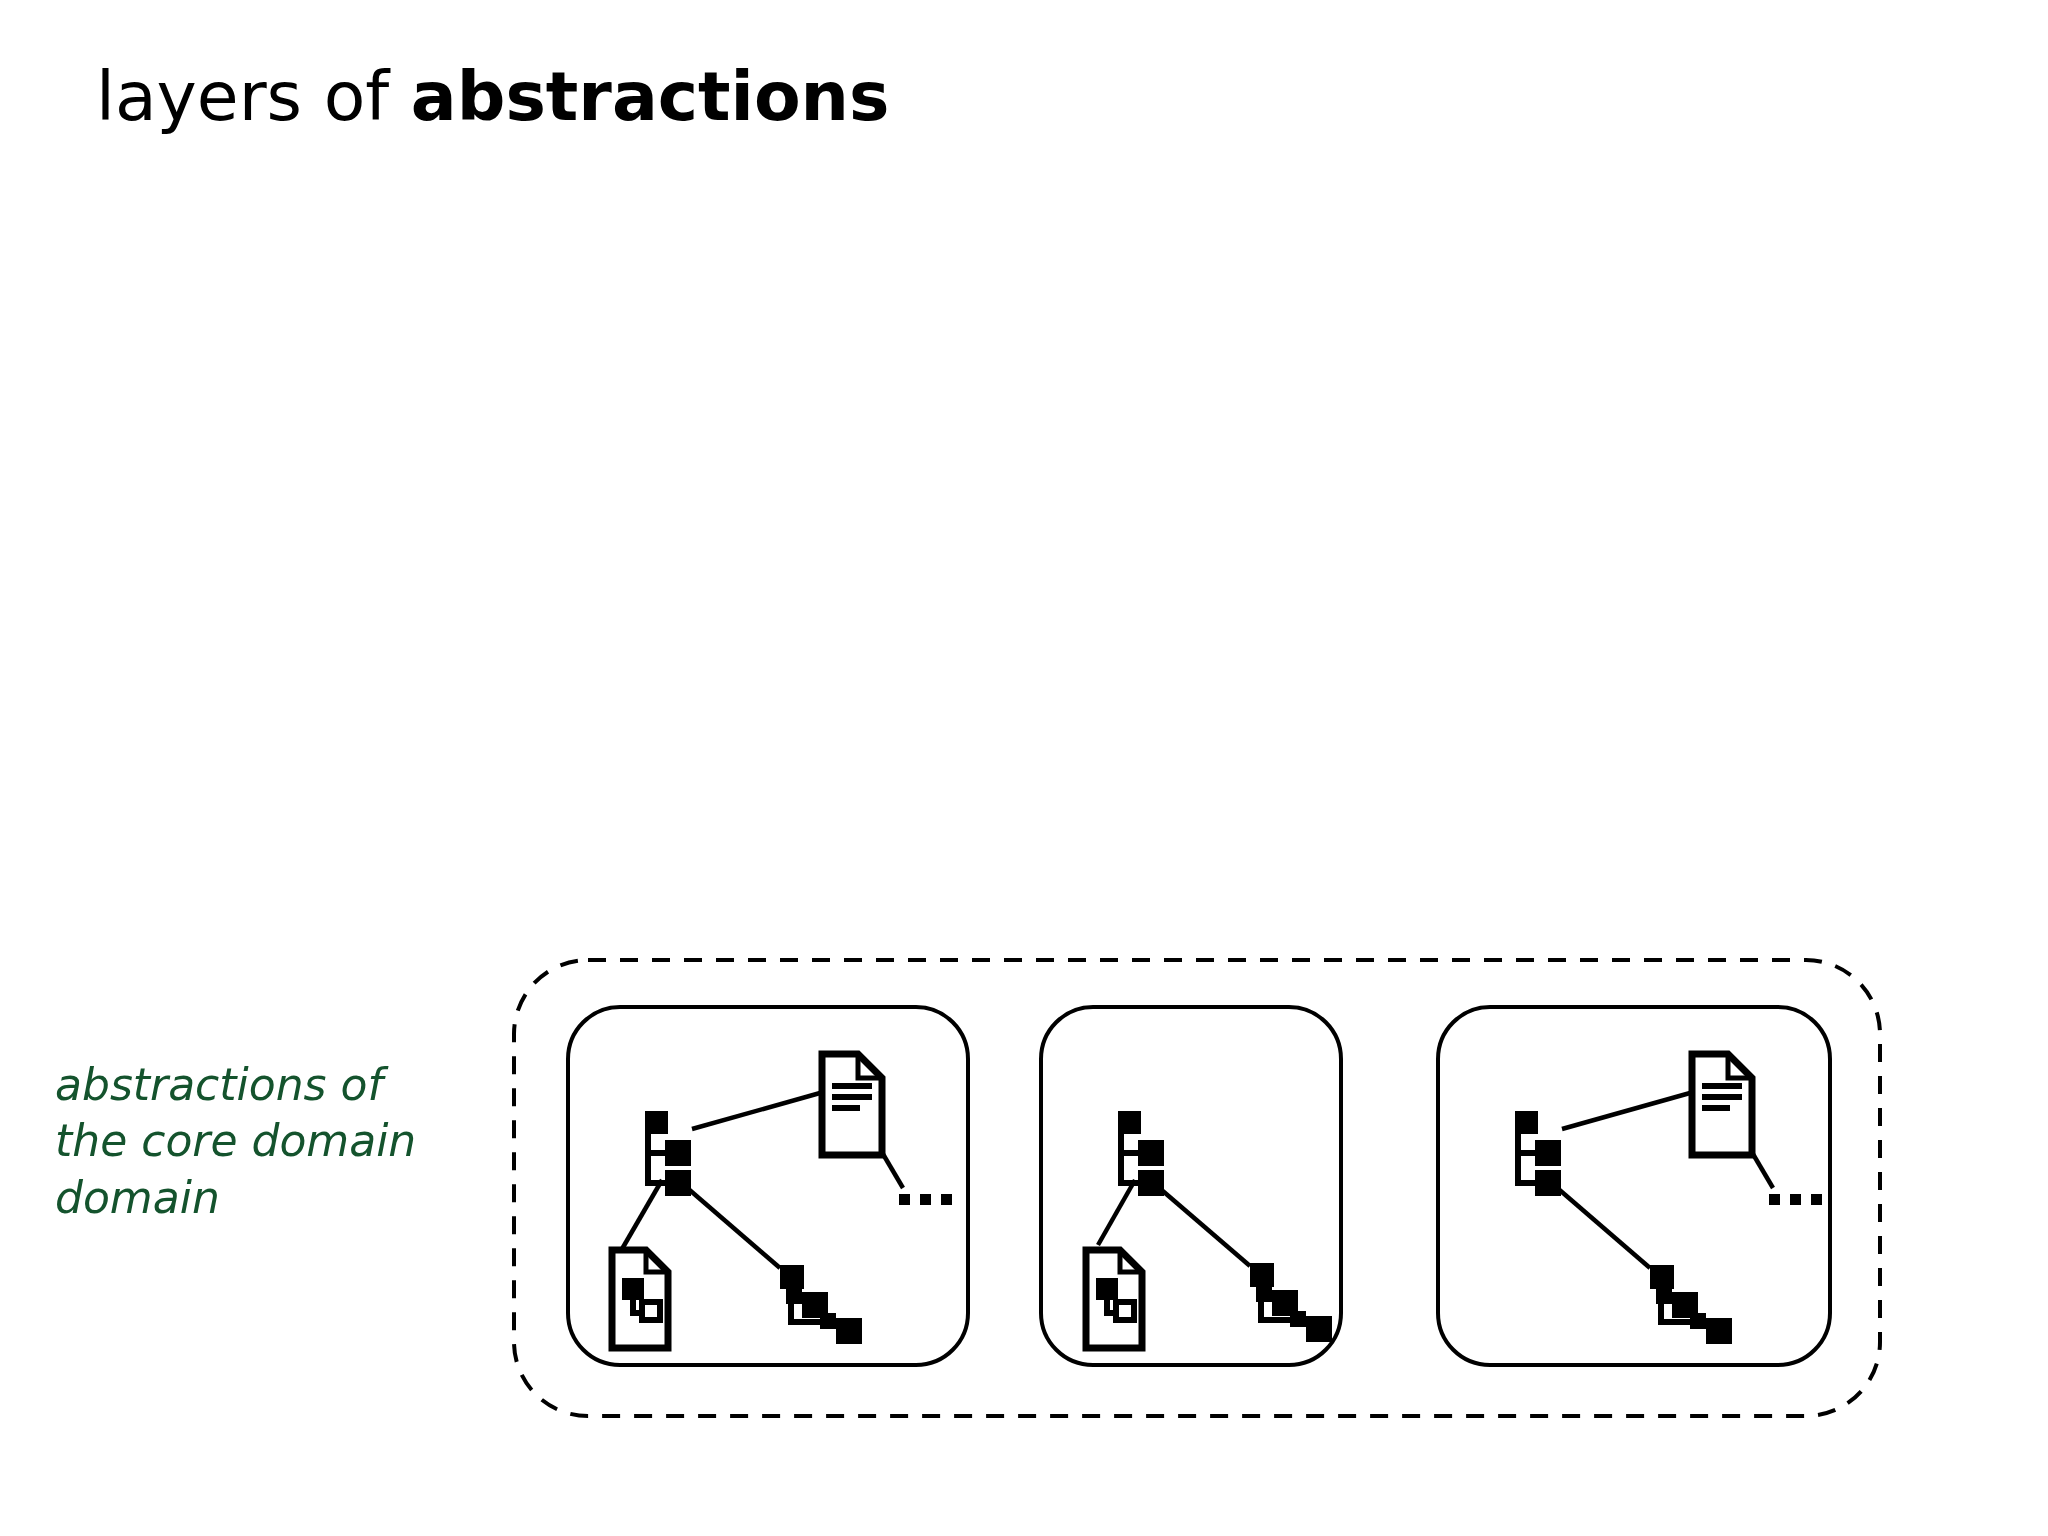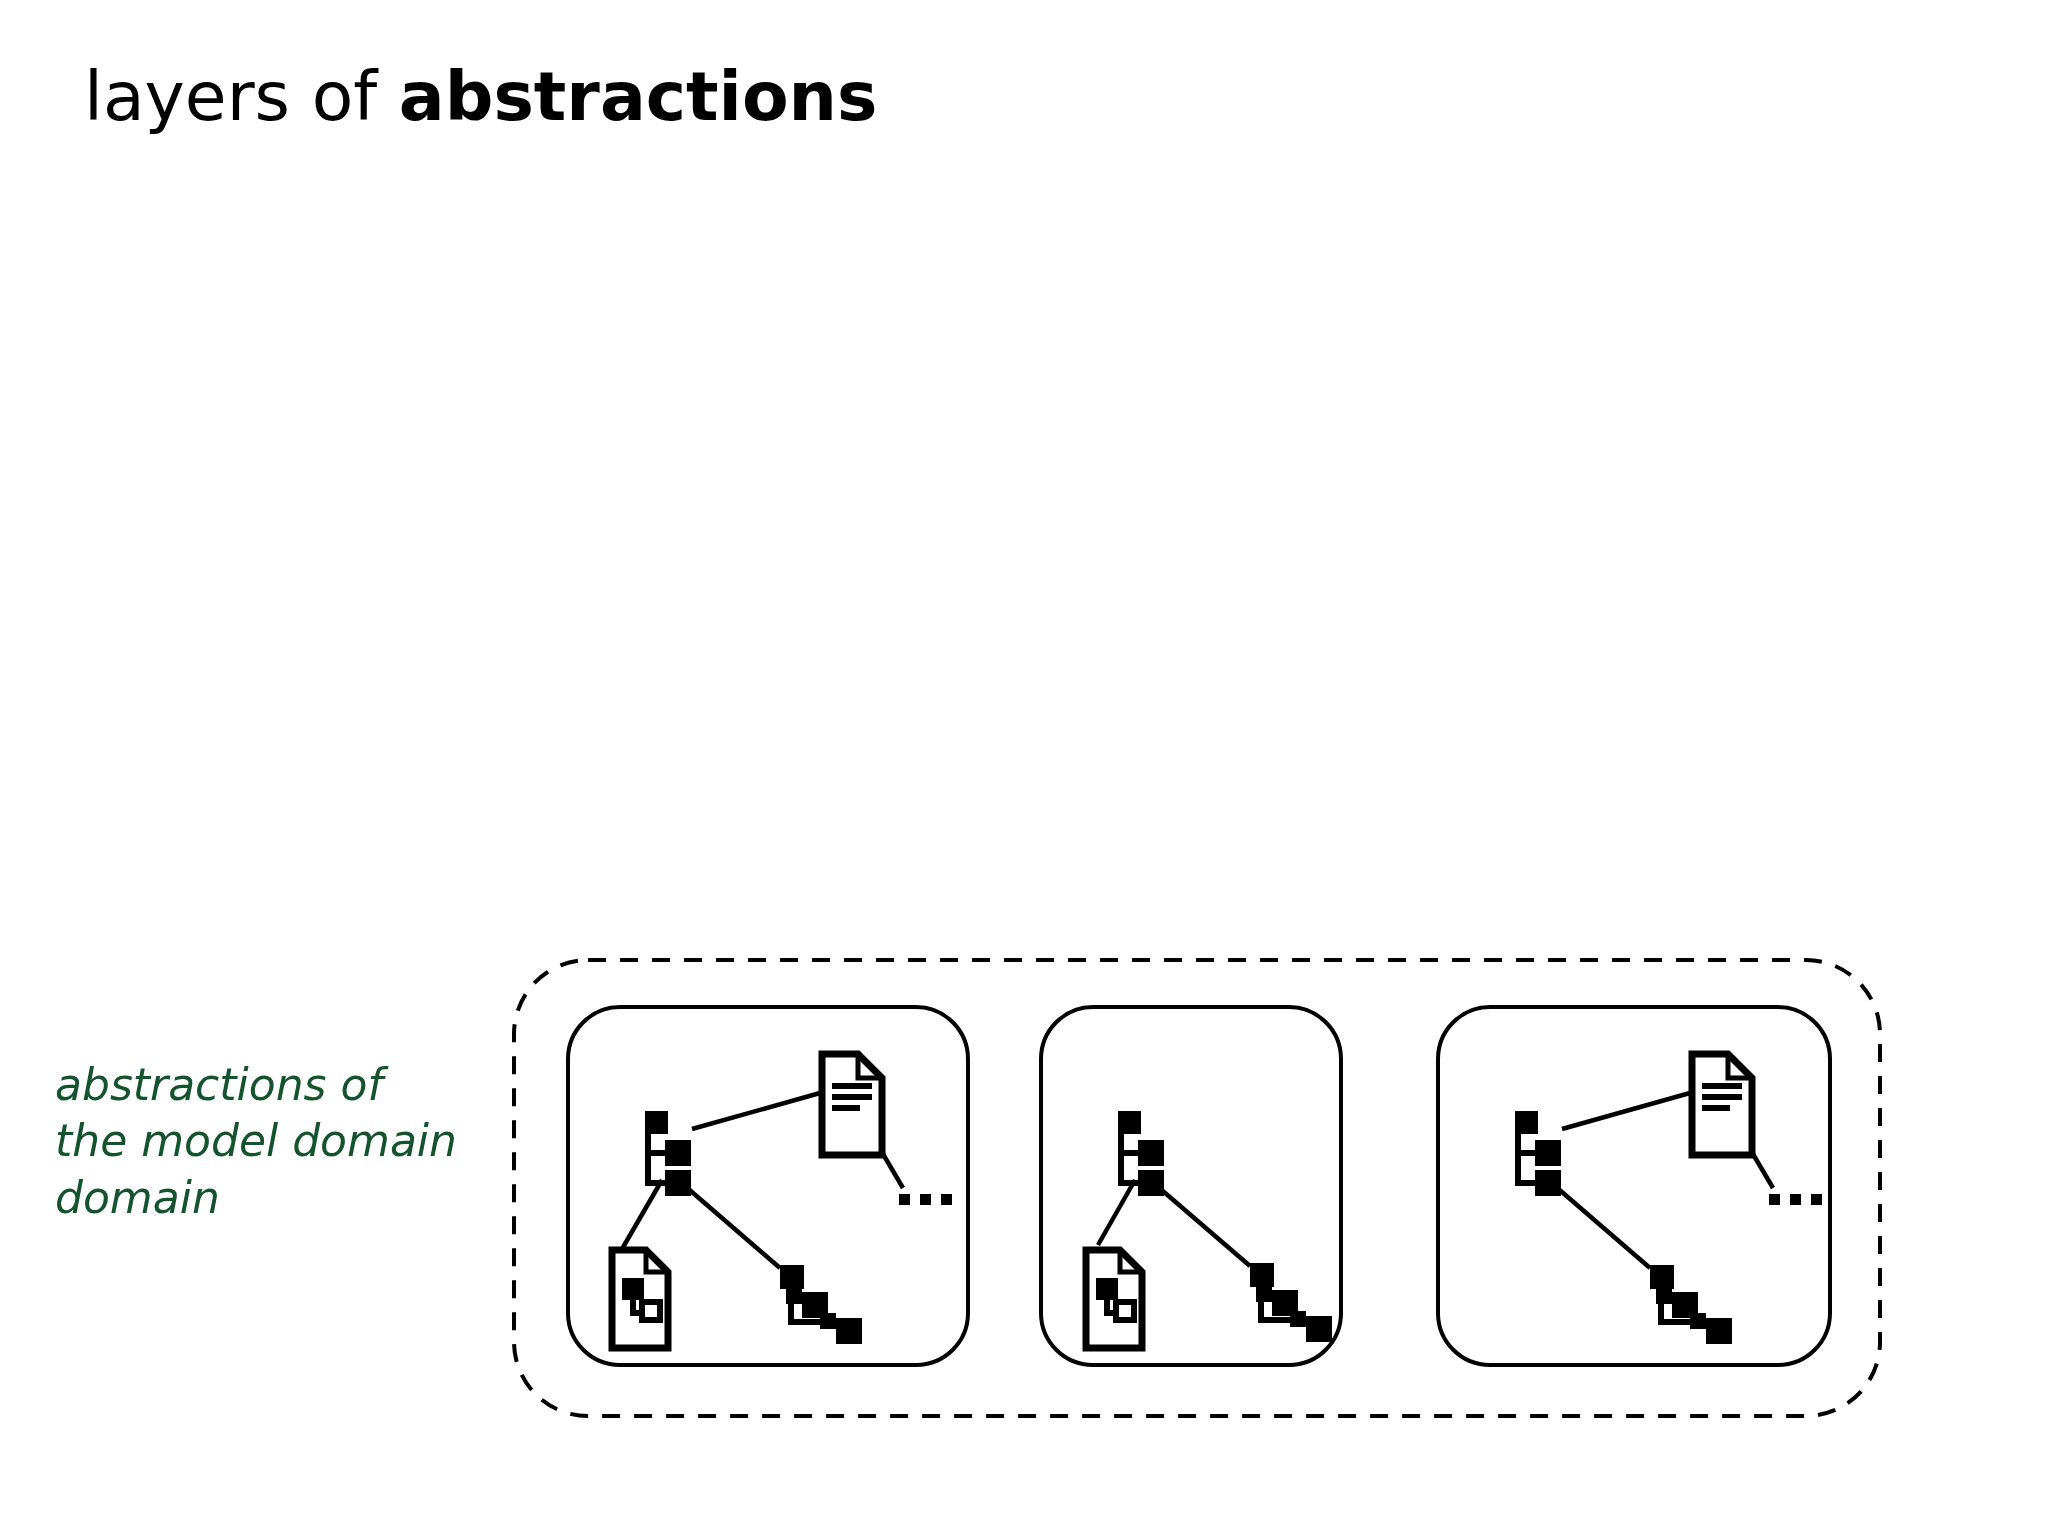--- a/index.html
+++ b/index.html
@@ -21,20 +21,21 @@
     position: absolute;
     left: 84px;
     top: 60px;
     font-size: 68px;
     line-height: 1.1;
     white-space: nowrap;
     color: #000000;
   }
   #slide-title .title-light {
     font-weight: 400;
+    margin-left: 12px;
   }
   #slide-title .title-strong {
     font-weight: 700;
     margin-top: 40px;
   }
 
   
   #layer-caption {
     position: absolute;
     left: 55px;
@@ -64,21 +65,21 @@
 </style>
 </head>
 <body>
 
 <div id="slide-title">
   <span class="title-light">layers of </span><span class="title-strong">abstractions</span>
 </div>
 
 <div id="layer-caption">
   <div>abstractions of</div>
-  <div>the model domain</div>
+  <div>the core domain</div>
   <div>domain</div>
 </div>
 
 <div id="diagram-stage">
 <svg viewBox="0 0 2048 1536" xmlns="http://www.w3.org/2000/svg" aria-hidden="true">
 
   <rect x="514" y="960" width="1366" height="456" rx="74" ry="74" fill="none" stroke="#000000" stroke-width="4" stroke-dasharray="18 14" stroke-linecap="butt"></rect>
 
   <g>
     <rect x="568" y="1007" width="400" height="358" rx="52" ry="52" fill="#ffffff" stroke="#000000" stroke-width="4"></rect>

